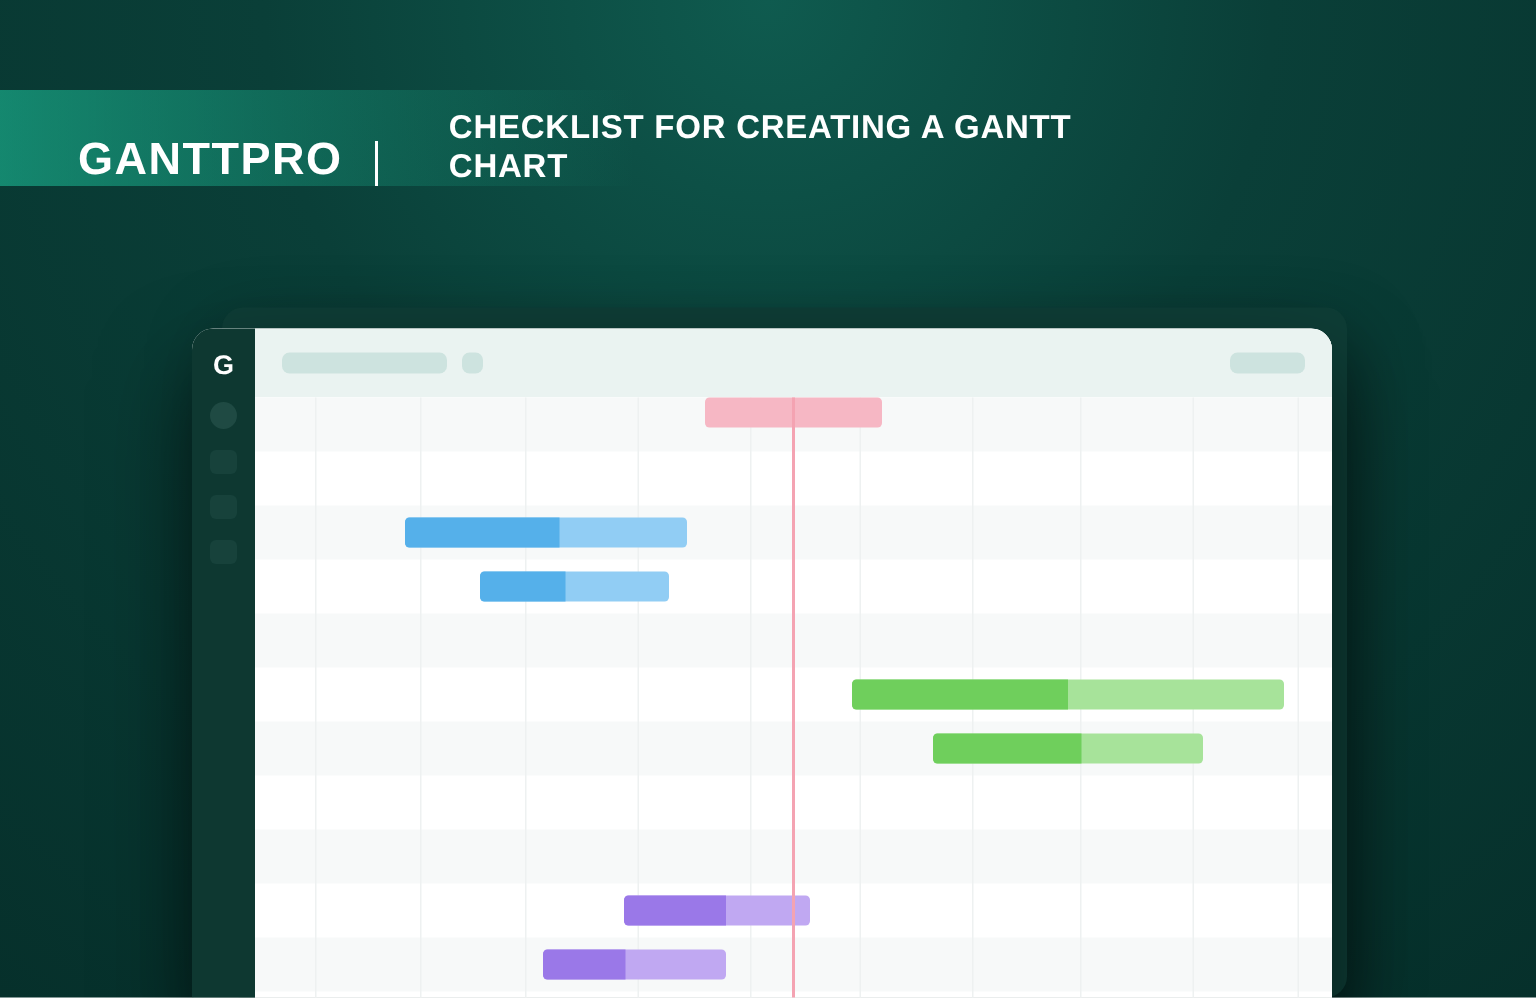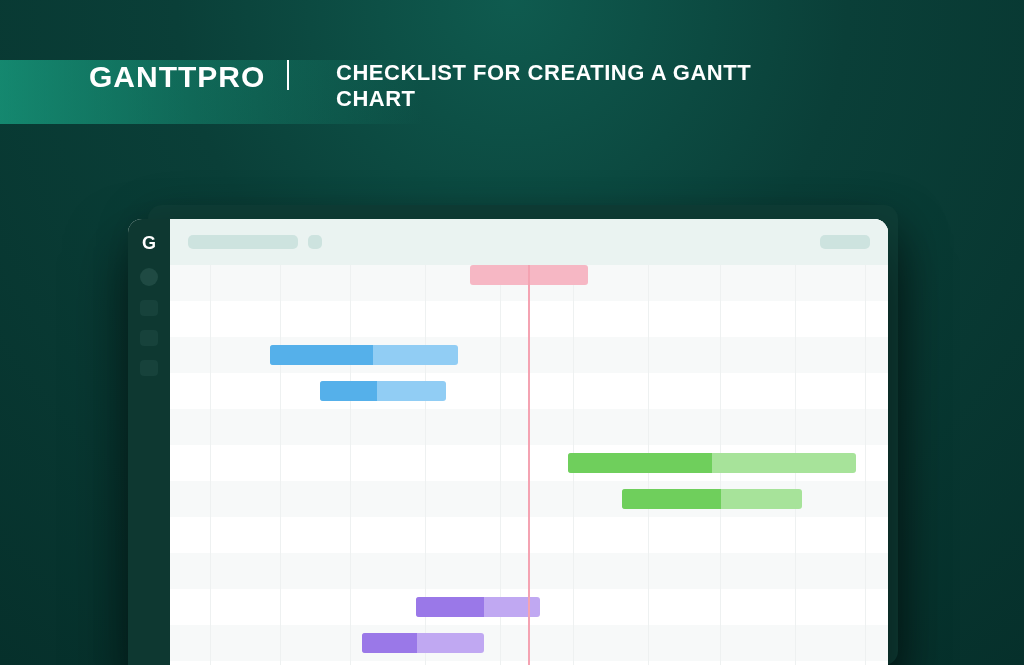--- a/index.html
+++ b/index.html
@@ -11,22 +11,22 @@
 
   
   .header-band {
     position: absolute;
     top: 60px;
     left: 0;
     width: 770px;
     height: 64px;
     background: linear-gradient(90deg, rgba(30,200,160,0.55) 0%, rgba(15,80,70,0.0) 55%);
     display: flex;
-    align-items: flex-start;
-    padding-left: 89px;
+    align-items: flex-end;
+    padding-left: 52px;
   }
   .logo {
     color: #ffffff;
     font-weight: 900;
     font-size: 30px;
     letter-spacing: 1px;
     font-family: Arial, sans-serif;
     display: flex;
     align-items: center;
   }

